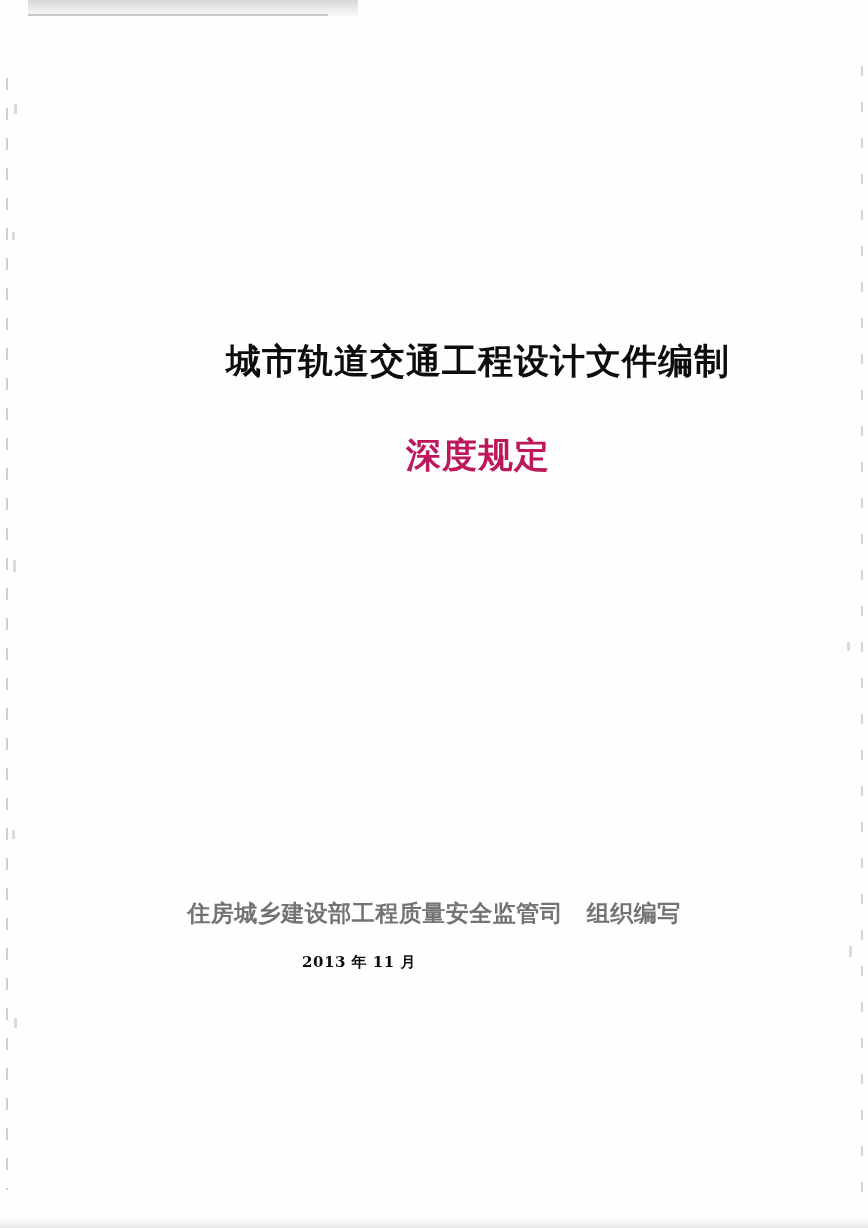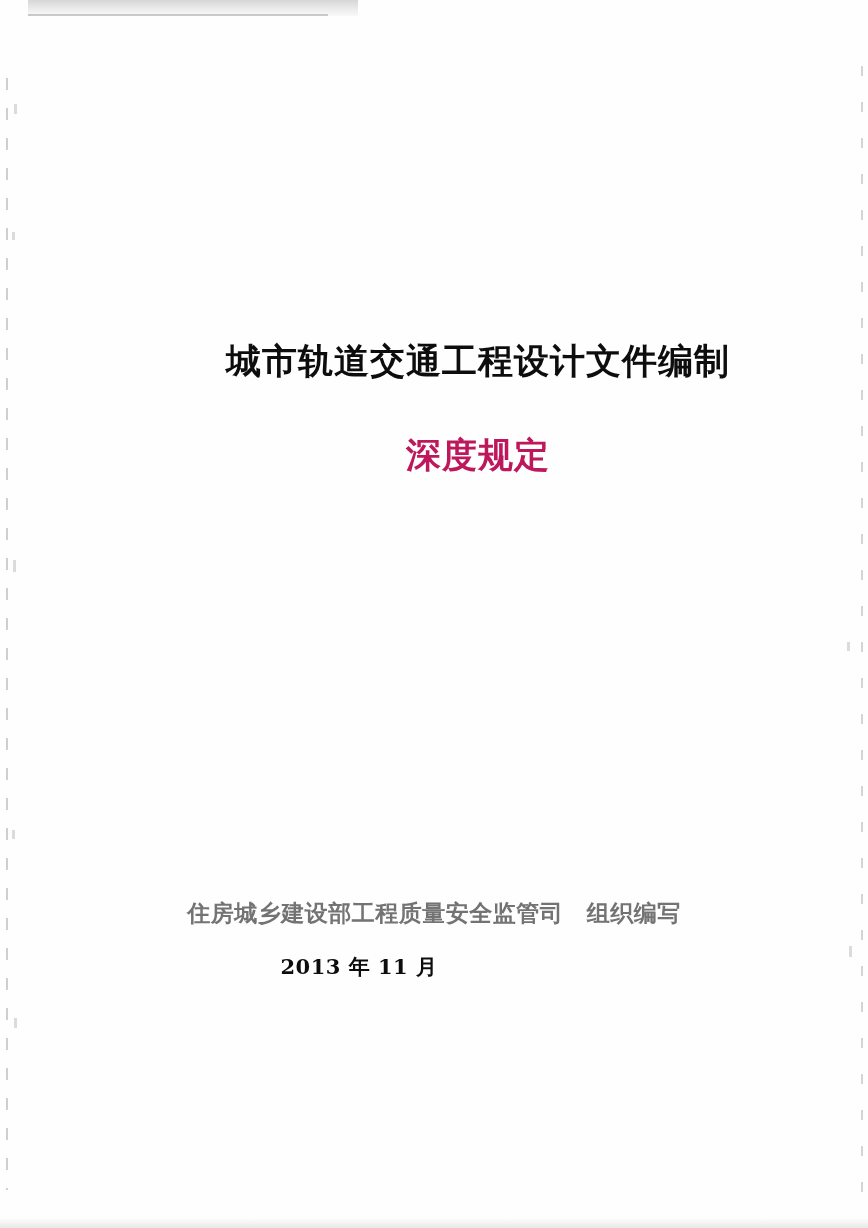--- a/index.html
+++ b/index.html
@@ -114,21 +114,21 @@
   }
   .publisher-line {
     font-size: 23px;
     font-weight: bold;
     letter-spacing: 0.5px;
     color: #737373;
     white-space: pre;
   }
   .date-line {
     margin-top: 24px;
-    font-size: 21px;
+    font-size: 15px;
     font-weight: bold;
     letter-spacing: 0.5px;
     color: #0d0d0d;
     
     padding-right: 150px;
   }
 </style>
 </head>
 <body>
 

